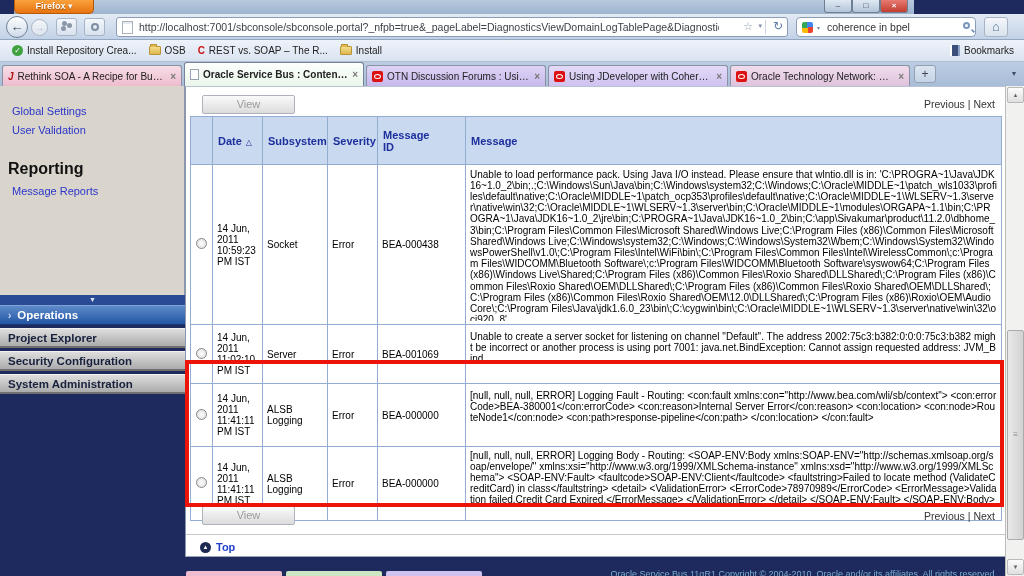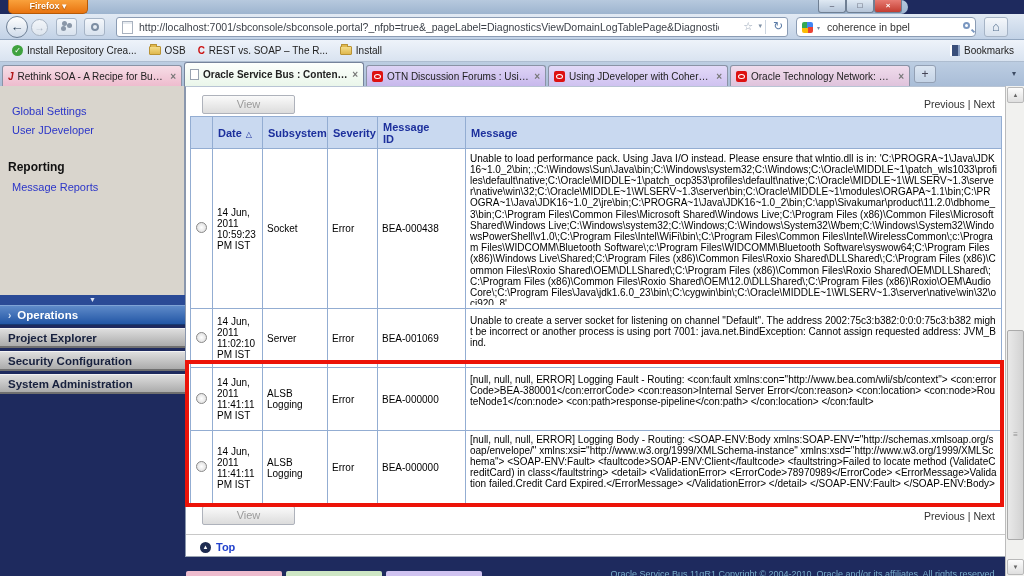--- a/index.html
+++ b/index.html
@@ -1,22 +1,22 @@
 <!DOCTYPE html>
 <html><head>
 <meta charset="utf-8">
 <style>
   * { margin:0; padding:0; box-sizing:border-box; }
   html,body { width:1024px; height:576px; overflow:hidden; }
   body { font-family:"Liberation Sans","DejaVu Sans",sans-serif; }
   .screen { position:relative; width:1024px; height:576px; background:#1e2a5e; overflow:hidden; }
 
   
-  .titlebar { position:absolute; left:8px; top:0; width:900px; height:14px;
-    background:linear-gradient(#b7c9de,#9db4cf);border-radius:7px; }
+  .titlebar { position:absolute; left:14px; top:0; width:900px; height:14px;
+    background:linear-gradient(#b7c9de,#9db4cf); }
   .firefox-btn { position:absolute; left:0; top:0; width:80px; height:14px;
     background:linear-gradient(#f9a13c,#e87410); border:1px solid #b65a08; border-top:none;
     border-radius:0 0 5px 5px; color:#fff; font-size:9px; font-weight:bold;
     text-align:center; line-height:13px; text-shadow:0 1px 1px #a04e00; cursor:pointer; }
   .win-controls { position:absolute; right:6px; top:0; display:flex; }
   .win-btn { width:28px; height:13px; border:1px solid #6f7f93; border-top:none;
     background:linear-gradient(#dfe9f3,#b4c4d8); color:#334; font-size:8px;
     text-align:center; line-height:12px; border-radius:0 0 3px 3px; }
   .win-btn.close { background:linear-gradient(#e77b72,#c33c30); color:#fff; font-weight:bold; }
 
@@ -99,21 +99,21 @@
     border:1px solid #fff; border-radius:50%; }
   .newtab { width:22px; height:18px; margin-left:4px; border:1px solid #93a0b4; border-radius:3px;
     background:linear-gradient(#dce6f2,#c4d3e6); color:#445; font-size:12px; text-align:center;
     line-height:16px; margin-bottom:3px; }
   .alltabs-caret { margin-left:auto; margin-right:8px; margin-bottom:8px; color:#3c4b63; font-size:8px; }
 
   
   .sidebar { position:absolute; left:0; top:86px; width:185px; height:471px; background:#1e2a5e; }
   .side-top { height:209px; background:#d9d5cd; border-right:1px solid #8a97ad; padding-top:12px; }
   .side-link { margin:7px 13px 0 12px; font-size:11px; color:#2b35c8; cursor:pointer; }
-  .side-header { margin:24px 0 0 8px; font-size:12px; font-weight:bold; color:#111; }
+  .side-header { margin:24px 0 0 8px; font-size:16px; font-weight:bold; color:#111; }
   .collapse-bar { height:10px; background:#2a4a96; text-align:center; color:#dce4f5;
     font-size:7px; line-height:9px; }
   .acc-item { height:20px; margin-top:3px; padding-left:8px; display:flex; align-items:center;
     font-size:11.5px; font-weight:bold; cursor:pointer; }
   .acc-item.active { background:linear-gradient(#5e8ac9,#2256a5); color:#fff; margin-top:0;
     border-top:1px solid #7fa3d6; border-bottom:1px solid #163a72; }
   .acc-item.gray { background:linear-gradient(#dedede,#ababab); color:#17203d;
     border-top:1px solid #f2f2f2; border-bottom:2px solid #6f6f6f; }
   .acc-chevron { color:#cfe0f5; margin-right:6px; font-size:10px; }
 
@@ -126,21 +126,21 @@
   .pagination { position:absolute; right:10px; font-size:10.5px; color:#333; }
   .tb-top .btn-view { top:8px; } .tb-top .pagination { top:11px; }
   .tb-top { position:absolute; left:0; top:0; width:100%; height:29px; }
   .tb-bottom { position:absolute; left:0; top:417px; width:100%; height:26px; }
   .tb-bottom .btn-view { top:2px; } .tb-bottom .pagination { top:6px; }
 
   table.log { position:absolute; left:4px; top:29px; width:811px; border-collapse:collapse;
     table-layout:fixed; }
   table.log th, table.log td { border:1px solid #93add2; }
   table.log th { background:#c9d9f0; color:#1c2f9c; font-size:11px; font-weight:bold;
-    text-align:left; padding:2px 5px; height:32px; }
+    text-align:left; padding:2px 5px; height:48px; }
   table.log td { font-size:10px; color:#000; padding:2px 4px; vertical-align:middle; }
   td.msg-cell { vertical-align:top; }
   .msg { line-height:11.2px; overflow:hidden; word-break:break-all; overflow-wrap:anywhere; }
   .sort-ico { font-size:8px; color:#1c2f9c; margin-left:4px; }
   .radio { display:inline-block; width:11px; height:11px; border-radius:50%;
     border:1px solid #8a8a8a; background:radial-gradient(#ffffff,#d8d8d8); }
   .hdr-wrap { display:inline-block; width:52px; }
 
   .divider { position:absolute; left:0; top:447px; width:100%; border-top:1px solid #c8c8c8; }
   .top-link { position:absolute; left:14px; top:454px; display:flex; align-items:center; }
@@ -263,21 +263,21 @@
       <span class="lbl">Oracle Technology Network: Recent ...</span>
       <span class="close">×</span>
     </div>
     <div class="newtab">+</div>
     <div class="alltabs-caret">▾</div>
   </div>
 
   <div class="sidebar">
     <div class="side-top">
       <div class="side-link">Global Settings</div>
-      <div class="side-link">User JDeveloper</div>
+      <div class="side-link">User Validation</div>
       <div class="side-header">Reporting</div>
       <div class="side-link">Message Reports</div>
     </div>
     <div class="collapse-bar">
       <span>▼</span>
     </div>
     <div class="acc-item active">
       <span class="acc-chevron">›</span>
       <span>Operations</span>
     </div>

